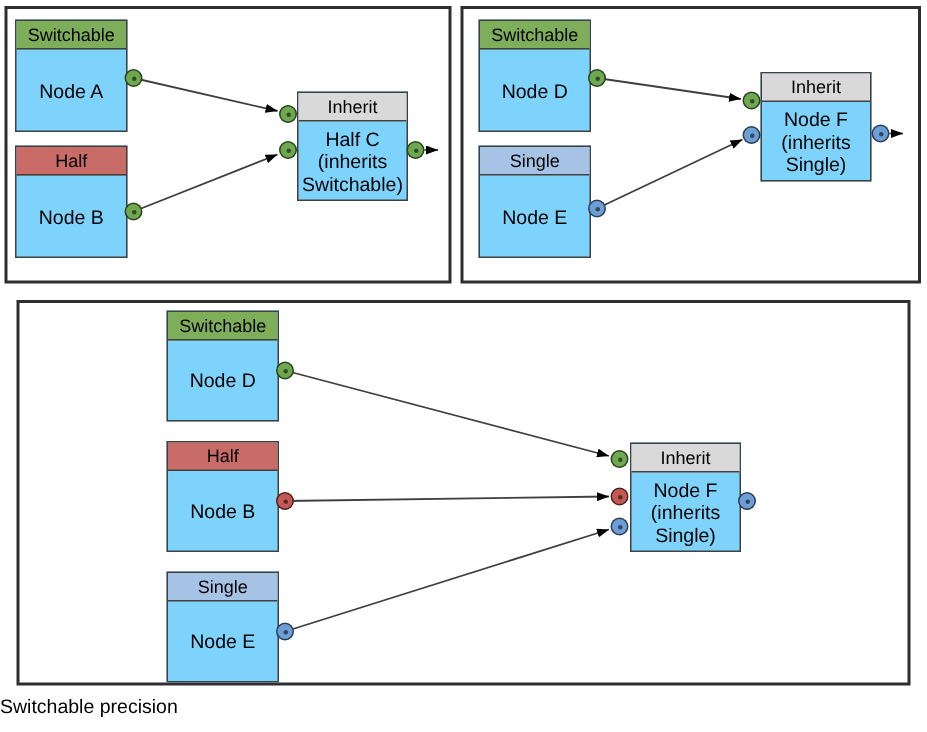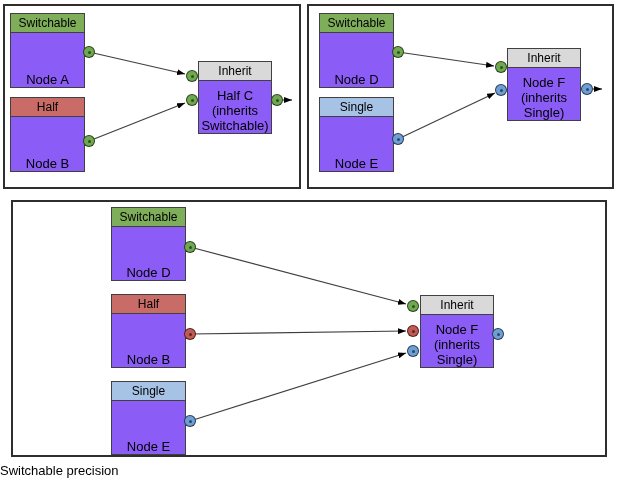--- a/index.html
+++ b/index.html
@@ -4,29 +4,29 @@
 <style>
   html,body{margin:0;padding:0;background:#ffffff;}
   #canvas{
     position:relative;width:618px;height:488px;background:#ffffff;
     font-family:"Liberation Sans","DejaVu Sans",sans-serif;color:#000;
     overflow:hidden;
   }
   .panel{position:absolute;border:2px solid #2e2e2e;background:#ffffff;box-sizing:border-box;}
   .edges{position:absolute;left:0;top:0;pointer-events:none;}
   .node{
-    position:absolute;box-sizing:border-box;border:1.5px solid #404040;background:#8b5cf6;
+    position:absolute;box-sizing:border-box;border:1.5px solid #404040;background:#7dd3fc;
     display:flex;flex-direction:column;
   }
   .node-header{
     height:19px;line-height:18px;text-align:center;font-size:12px;
     border-bottom:1.5px solid #404040;box-sizing:border-box;overflow:hidden;
   }
   .node-body{
-    flex:1;display:flex;flex-direction:column;align-items:center;justify-content:flex-end;
+    flex:1;display:flex;flex-direction:column;align-items:center;justify-content:center;
     font-size:13px;line-height:15px;text-align:center;
   }
   .port{
     position:absolute;width:12px;height:12px;border-radius:50%;
     border:1px solid rgba(0,0,0,0.62);box-sizing:border-box;
     display:flex;align-items:center;justify-content:center;
   }
   .pdot{width:3px;height:3px;border-radius:50%;background:rgba(0,0,0,0.55);}
   .caption{position:absolute;left:0;top:463px;width:618px;text-align:left;font-size:13px;}
 </style>

